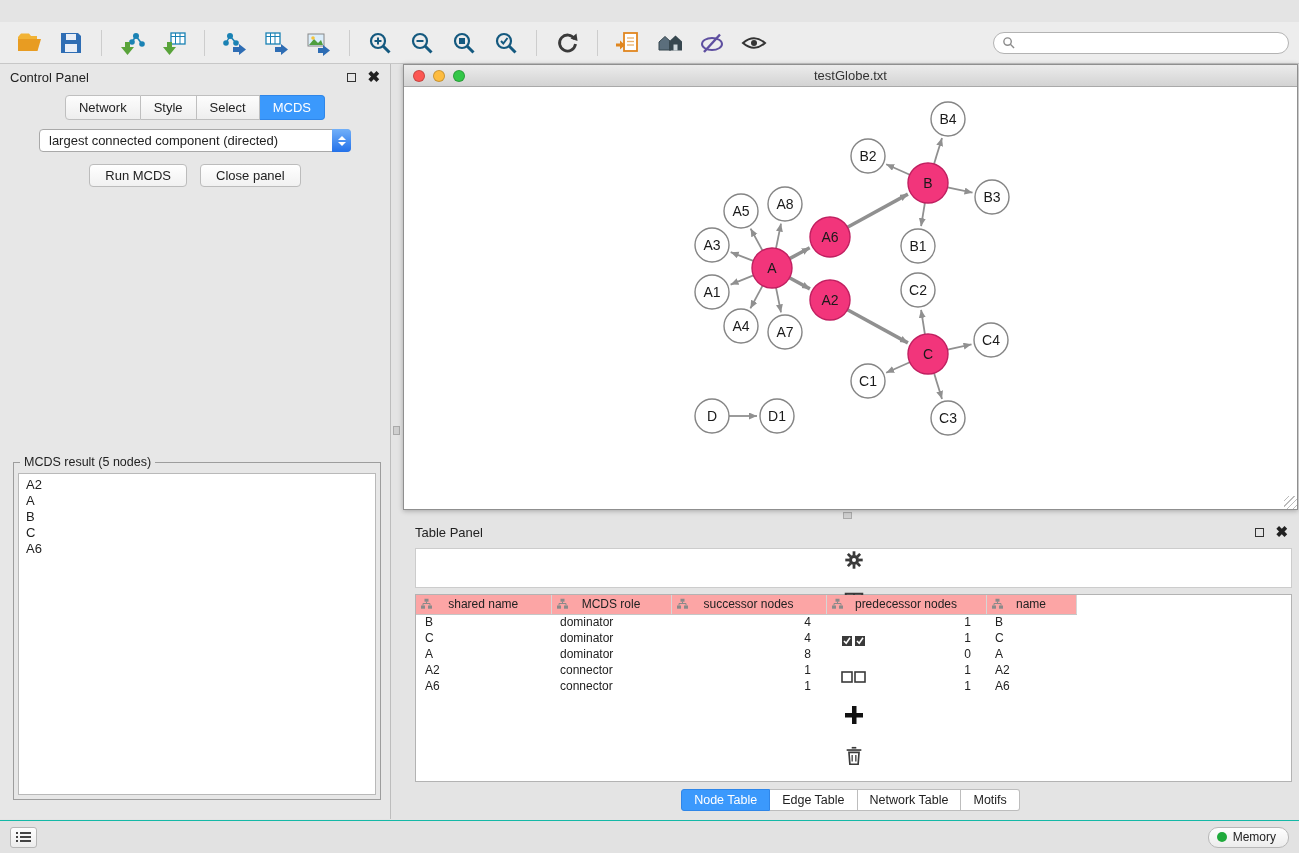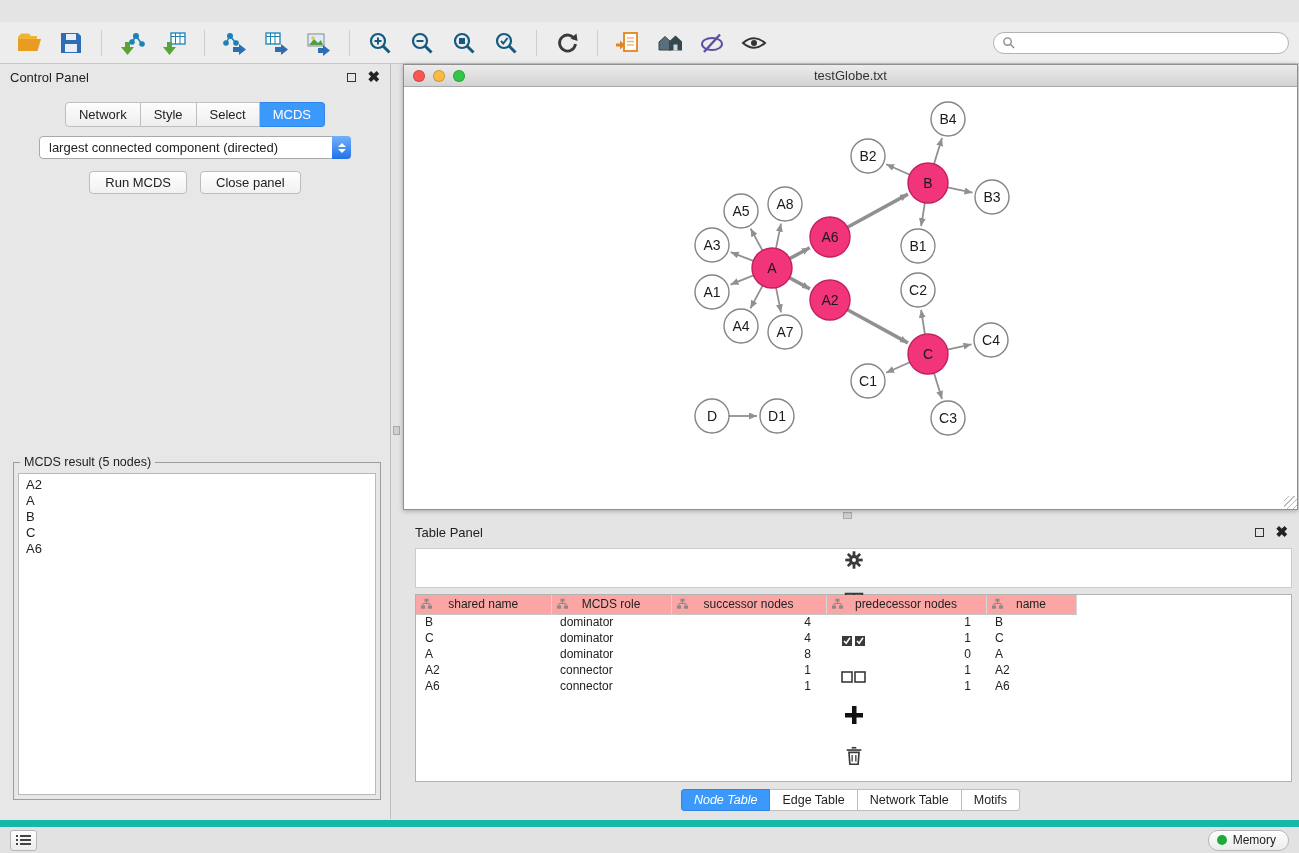--- a/index.html
+++ b/index.html
@@ -38,21 +38,21 @@
   .hsplit .grip { position:absolute; left:440px; top:1px; width:9px; height:7px; background:#cfcfcf; border:1px solid #aaa; }
   
   .control-panel {
     position:absolute; left:0; top:64px; width:391px; height:755px;
     background:#e7e7e7; border-right:1px solid #bdbdbd;
   }
   .panel-head { height:26px; display:flex; align-items:center; padding:0 10px; font-size:13px; }
   .panel-head .win-icons { margin-left:auto; display:flex; gap:11px; align-items:center; }
   .float-ico { width:9px; height:9px; border:1.5px solid #333; display:inline-block; }
   .close-ico { font-size:15px; font-weight:bold; color:#222; line-height:10px; }
-  .cp-tabs { display:flex; justify-content:center; margin-top:12px; }
+  .cp-tabs { display:flex; justify-content:center; margin-top:5px; }
   .cp-tab {
     padding:4px 13px; font-size:13px; color:#222;
     background:linear-gradient(#fdfdfd,#eeeeee); border:1px solid #bfbfbf; border-left:none; cursor:default;
   }
   .cp-tab:first-child { border-left:1px solid #bfbfbf; border-radius:4px 0 0 4px; }
   .cp-tab:last-child { border-radius:0 4px 4px 0; }
   .cp-tab.selected { background:#3b99fc; border-color:#2f86e8; color:#fff; }
   .opt-label { text-align:center; margin-top:21px; font-size:13px; }
   .dropdown {
     width:312px; height:23px; margin:9px auto 0; background:#fff;
@@ -116,27 +116,27 @@
   }
   .tp-table th.filler { background:#fff; border:none; }
   .col-ico { position:absolute; left:5px; top:50%; transform:translateY(-50%); }
   .tp-table td { height:16px; padding:0 9px; white-space:nowrap; }
   .tp-table td.num { text-align:right; padding-right:15px; }
   .tp-tabs { display:flex; justify-content:center; margin-top:7px; }
   .tp-tab {
     padding:3px 12px; font-size:12.5px; color:#222; cursor:default;
     background:#fff; border:1px solid #bdbdbd; border-left:none;
   }
-  .tp-tab:first-child { border-left:1px solid #bdbdbd; border-radius:3px 0 0 3px;font-style:italic; }
+  .tp-tab:first-child { border-left:1px solid #bdbdbd; border-radius:3px 0 0 3px; }
   .tp-tab:last-child { border-radius:0 3px 3px 0; }
   .tp-tab.selected { background:#3b99fc; border-color:#2f86e8; color:#fff; }
   
   .statusbar {
     position:absolute; left:0; bottom:0; width:100%; height:33px;
-    background:#e2e2e2; border-top:7px solid #14b8a6;
+    background:#e2e2e2; border-top:1px solid #14b8a6;
     display:flex; align-items:center; padding:0 10px;
   }
   .list-btn {
     width:27px; height:21px; background:linear-gradient(#fefefe,#ececec);
     border:1px solid #b7b7b7; border-radius:3px; display:flex; align-items:center; justify-content:center; cursor:default;
   }
   .memory-btn {
     margin-left:auto; height:21px; padding:0 12px 0 8px;
     border:1px solid #b7b7b7; border-radius:10px; background:linear-gradient(#fefefe,#ececec);
     display:flex; align-items:center; gap:6px; font-size:12px; color:#222; cursor:default; font-family:inherit;

